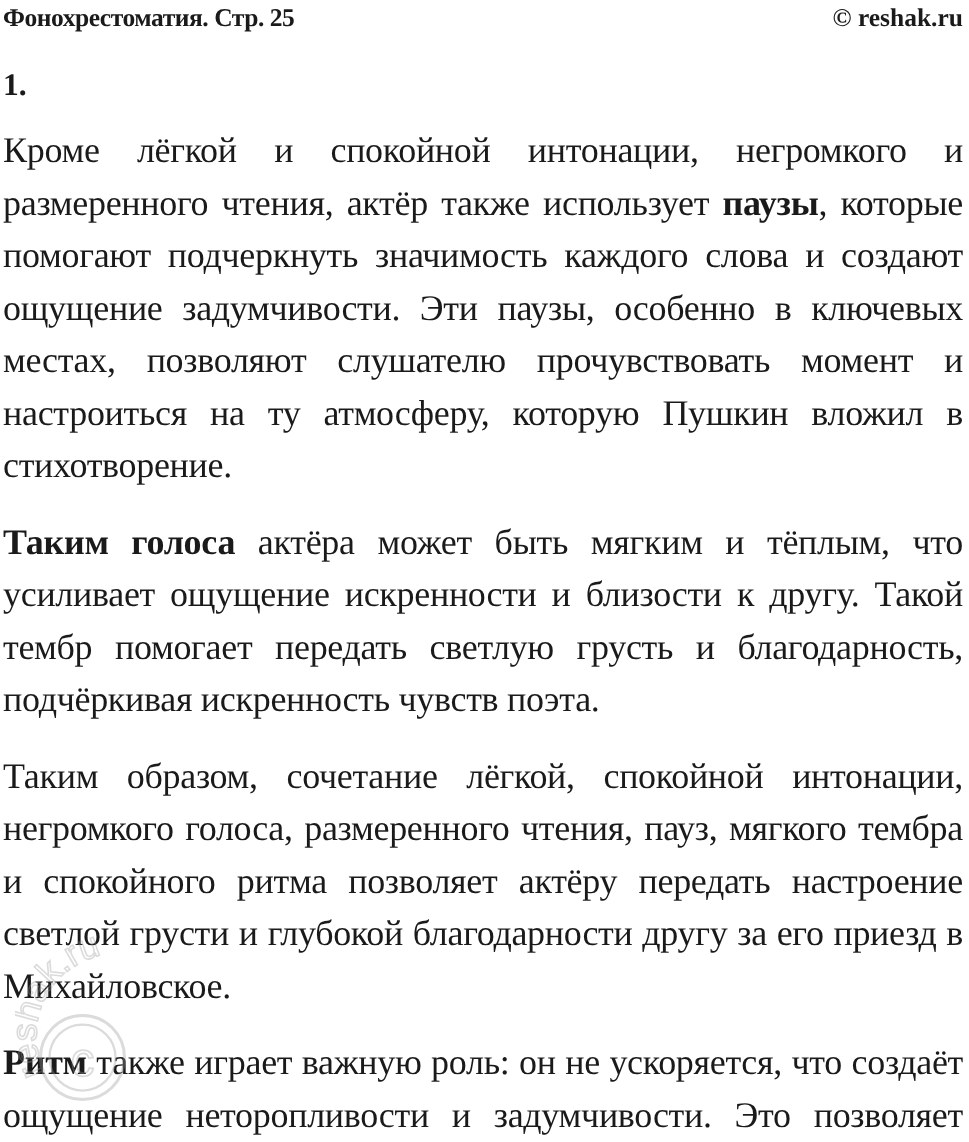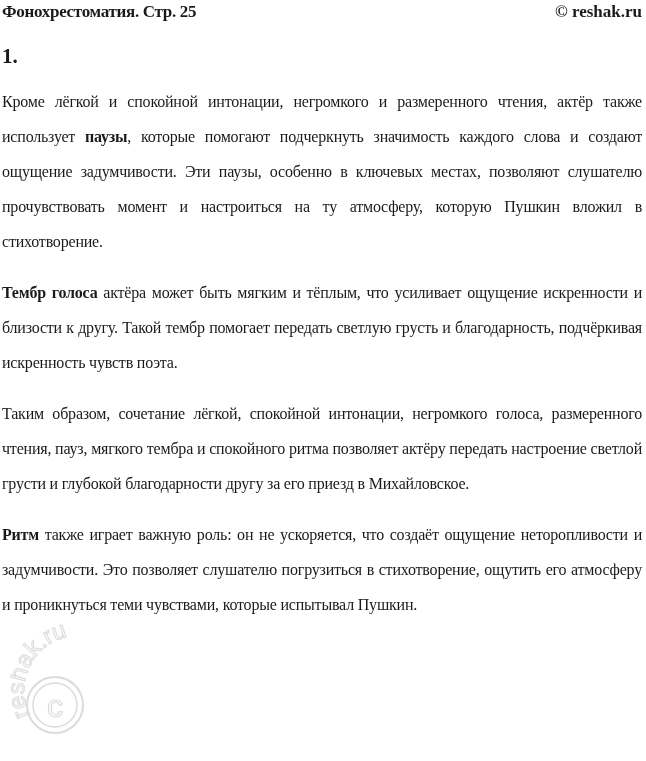--- a/index.html
+++ b/index.html
@@ -43,21 +43,21 @@
       line-height: 24px;
     }
     .content {
       position: absolute;
       top: 84px;
       left: 2px;
       width: 640px;
     }
     .para {
       margin: 0 0 16px 0;
-      font-size: 16px;
+      font-size: 24px;
       line-height: 35px;
       text-align: justify;
       letter-spacing: -0.2px;
     }
     .para b {
       font-weight: bold;
     }
     .watermark {
       position: absolute;
       left: 10px;
@@ -73,21 +73,21 @@
 
 <div class="header">
   <span class="title">Фонохрестоматия. Стр. 25</span>
   <span class="site">© reshak.ru</span>
 </div>
 
 <div class="task-number">1.</div>
 
 <div class="content">
   <p class="para"><span>Кроме лёгкой и спокойной интонации, негромкого и размеренного чтения, актёр также использует </span><b>паузы</b><span>, которые помогают подчеркнуть значимость каждого слова и создают ощущение задумчивости. Эти паузы, особенно в ключевых местах, позволяют слушателю прочувствовать момент и настроиться на ту атмосферу, которую Пушкин вложил в стихотворение.</span></p>
-  <p class="para"><span></span><b>Тембр голоса</b><span> актёра может быть мягким и тёплым, что усиливает ощущение искренности и близости к другу. Такой тембр помогает передать светлую грусть и благодарность, подчёркивая искренность чувств поэта.</span></p>
+  <p class="para"><span></span><b>Таким голоса</b><span> актёра может быть мягким и тёплым, что усиливает ощущение искренности и близости к другу. Такой тембр помогает передать светлую грусть и благодарность, подчёркивая искренность чувств поэта.</span></p>
   <p class="para"><span>Таким образом, сочетание лёгкой, спокойной интонации, негромкого голоса, размеренного чтения, пауз, мягкого тембра и спокойного ритма позволяет актёру передать настроение светлой грусти и глубокой благодарности другу за его приезд в Михайловское.</span><b></b><span></span></p>
   <p class="para"><span></span><b>Ритм</b><span> также играет важную роль: он не ускоряется, что создаёт ощущение неторопливости и задумчивости. Это позволяет слушателю погрузиться в стихотворение, ощутить его атмосферу и проникнуться теми чувствами, которые испытывал Пушкин.</span></p>
 </div>
 
 <svg class="watermark" viewBox="0 0 130 130" xmlns="http://www.w3.org/2000/svg">
   <defs>
     <path id="wm-arc" d="M 20 95 A 55 55 0 0 1 115 40" fill="none"></path>
   </defs>
   <circle cx="45" cy="85" r="28" fill="none" stroke="#9a9a9a" stroke-width="2"></circle>
   <circle cx="45" cy="85" r="22" fill="none" stroke="#9a9a9a" stroke-width="1.5"></circle>

